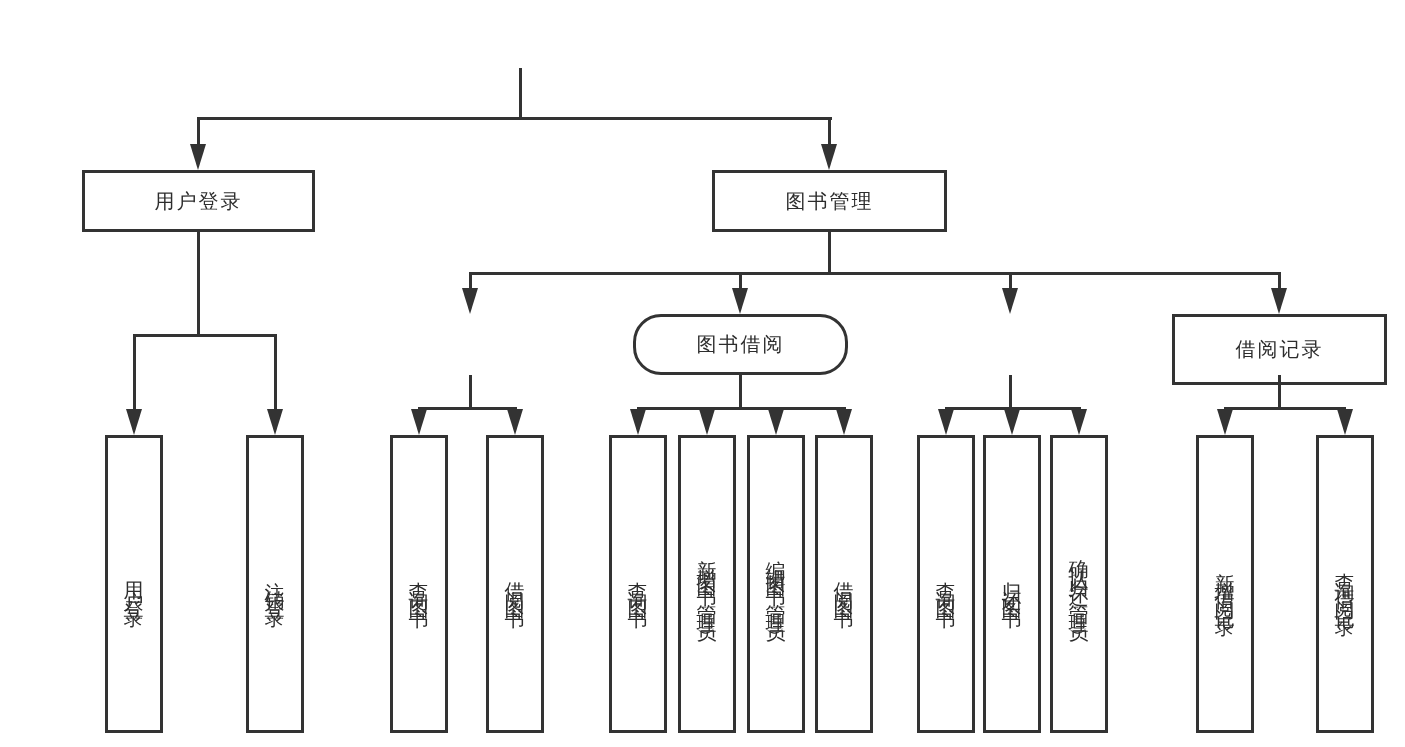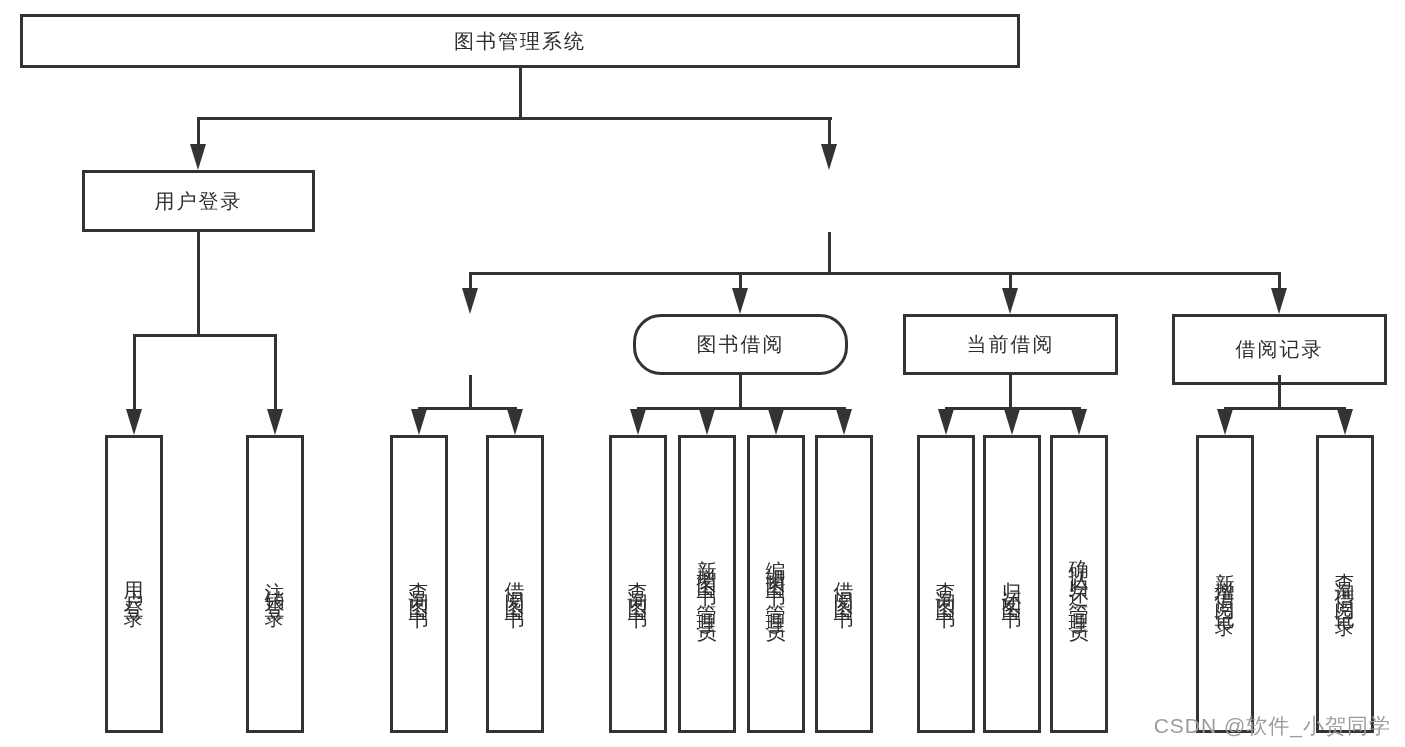--- a/index.html
+++ b/index.html
@@ -53,33 +53,33 @@
     color: #9c9c9c;
     letter-spacing: 1px;
     white-space: nowrap;
   }
 </style>
 </head>
 <body>
 
 <div class="canvas">
 
-  <div class="node" style="left:20px; top:14px; width:1000px; height:54px;">
-    <span class="hlabel">图书管理系统</span>
-  </div>
 
   <div class="vline" style="left:519px; top:68px; height:50px;"></div>
   <div class="hline" style="left:197px; top:117px; width:635px;"></div>
   <div class="vline" style="left:197px; top:117px; height:29px;"></div>
   <div class="arrow" style="left:190px; top:144px;"></div>
   <div class="vline" style="left:828px; top:117px; height:29px;"></div>
   <div class="arrow" style="left:821px; top:144px;"></div>
 
   <div class="node" style="left:82px; top:170px; width:233px; height:62px;">
     <span class="hlabel">用户登录</span>
+  </div>
+  <div class="node" style="left:712px; top:170px; width:235px; height:62px;">
+    <span class="hlabel">图书管理</span>
   </div>
 
   <div class="vline" style="left:197px; top:232px; height:104px;"></div>
   <div class="hline" style="left:133px; top:334px; width:144px;"></div>
   <div class="vline" style="left:133px; top:334px; height:77px;"></div>
   <div class="arrow" style="left:126px; top:409px;"></div>
   <div class="vline" style="left:274px; top:334px; height:77px;"></div>
   <div class="arrow" style="left:267px; top:409px;"></div>
 
   <div class="vline" style="left:828px; top:232px; height:42px;"></div>
@@ -88,23 +88,20 @@
   <div class="arrow" style="left:462px; top:288px;"></div>
   <div class="vline" style="left:739px; top:272px; height:18px;"></div>
   <div class="arrow" style="left:732px; top:288px;"></div>
   <div class="vline" style="left:1009px; top:272px; height:18px;"></div>
   <div class="arrow" style="left:1002px; top:288px;"></div>
   <div class="vline" style="left:1278px; top:272px; height:18px;"></div>
   <div class="arrow" style="left:1271px; top:288px;"></div>
 
   <div class="node" style="left:633px; top:314px; width:215px; height:61px;border-radius:28px;">
     <span class="hlabel">图书借阅</span>
-  </div>
-  <div class="node" style="left:903px; top:314px; width:215px; height:61px;">
-    <span class="hlabel">当前借阅</span>
   </div>
   <div class="node" style="left:1172px; top:314px; width:215px; height:71px;">
     <span class="hlabel">借阅记录</span>
   </div>
 
   <div class="vline" style="left:469px; top:375px; height:34px;"></div>
   <div class="hline" style="left:418px; top:407px; width:99px;"></div>
   <div class="arrow" style="left:411px; top:409px;"></div>
   <div class="arrow" style="left:507px; top:409px;"></div>
 
@@ -163,15 +160,14 @@
     <span class="vlabel">确认归还（管理员）</span>
   </div>
 
   <div class="node leaf" style="left:1196px; top:435px;">
     <span class="vlabel">新增借阅记录</span>
   </div>
   <div class="node leaf" style="left:1316px; top:435px;">
     <span class="vlabel">查询借阅记录</span>
   </div>
 
-  <div class="watermark">CSDN @软件_小贺同学</div>
 
 </div>
 
 </body></html>

